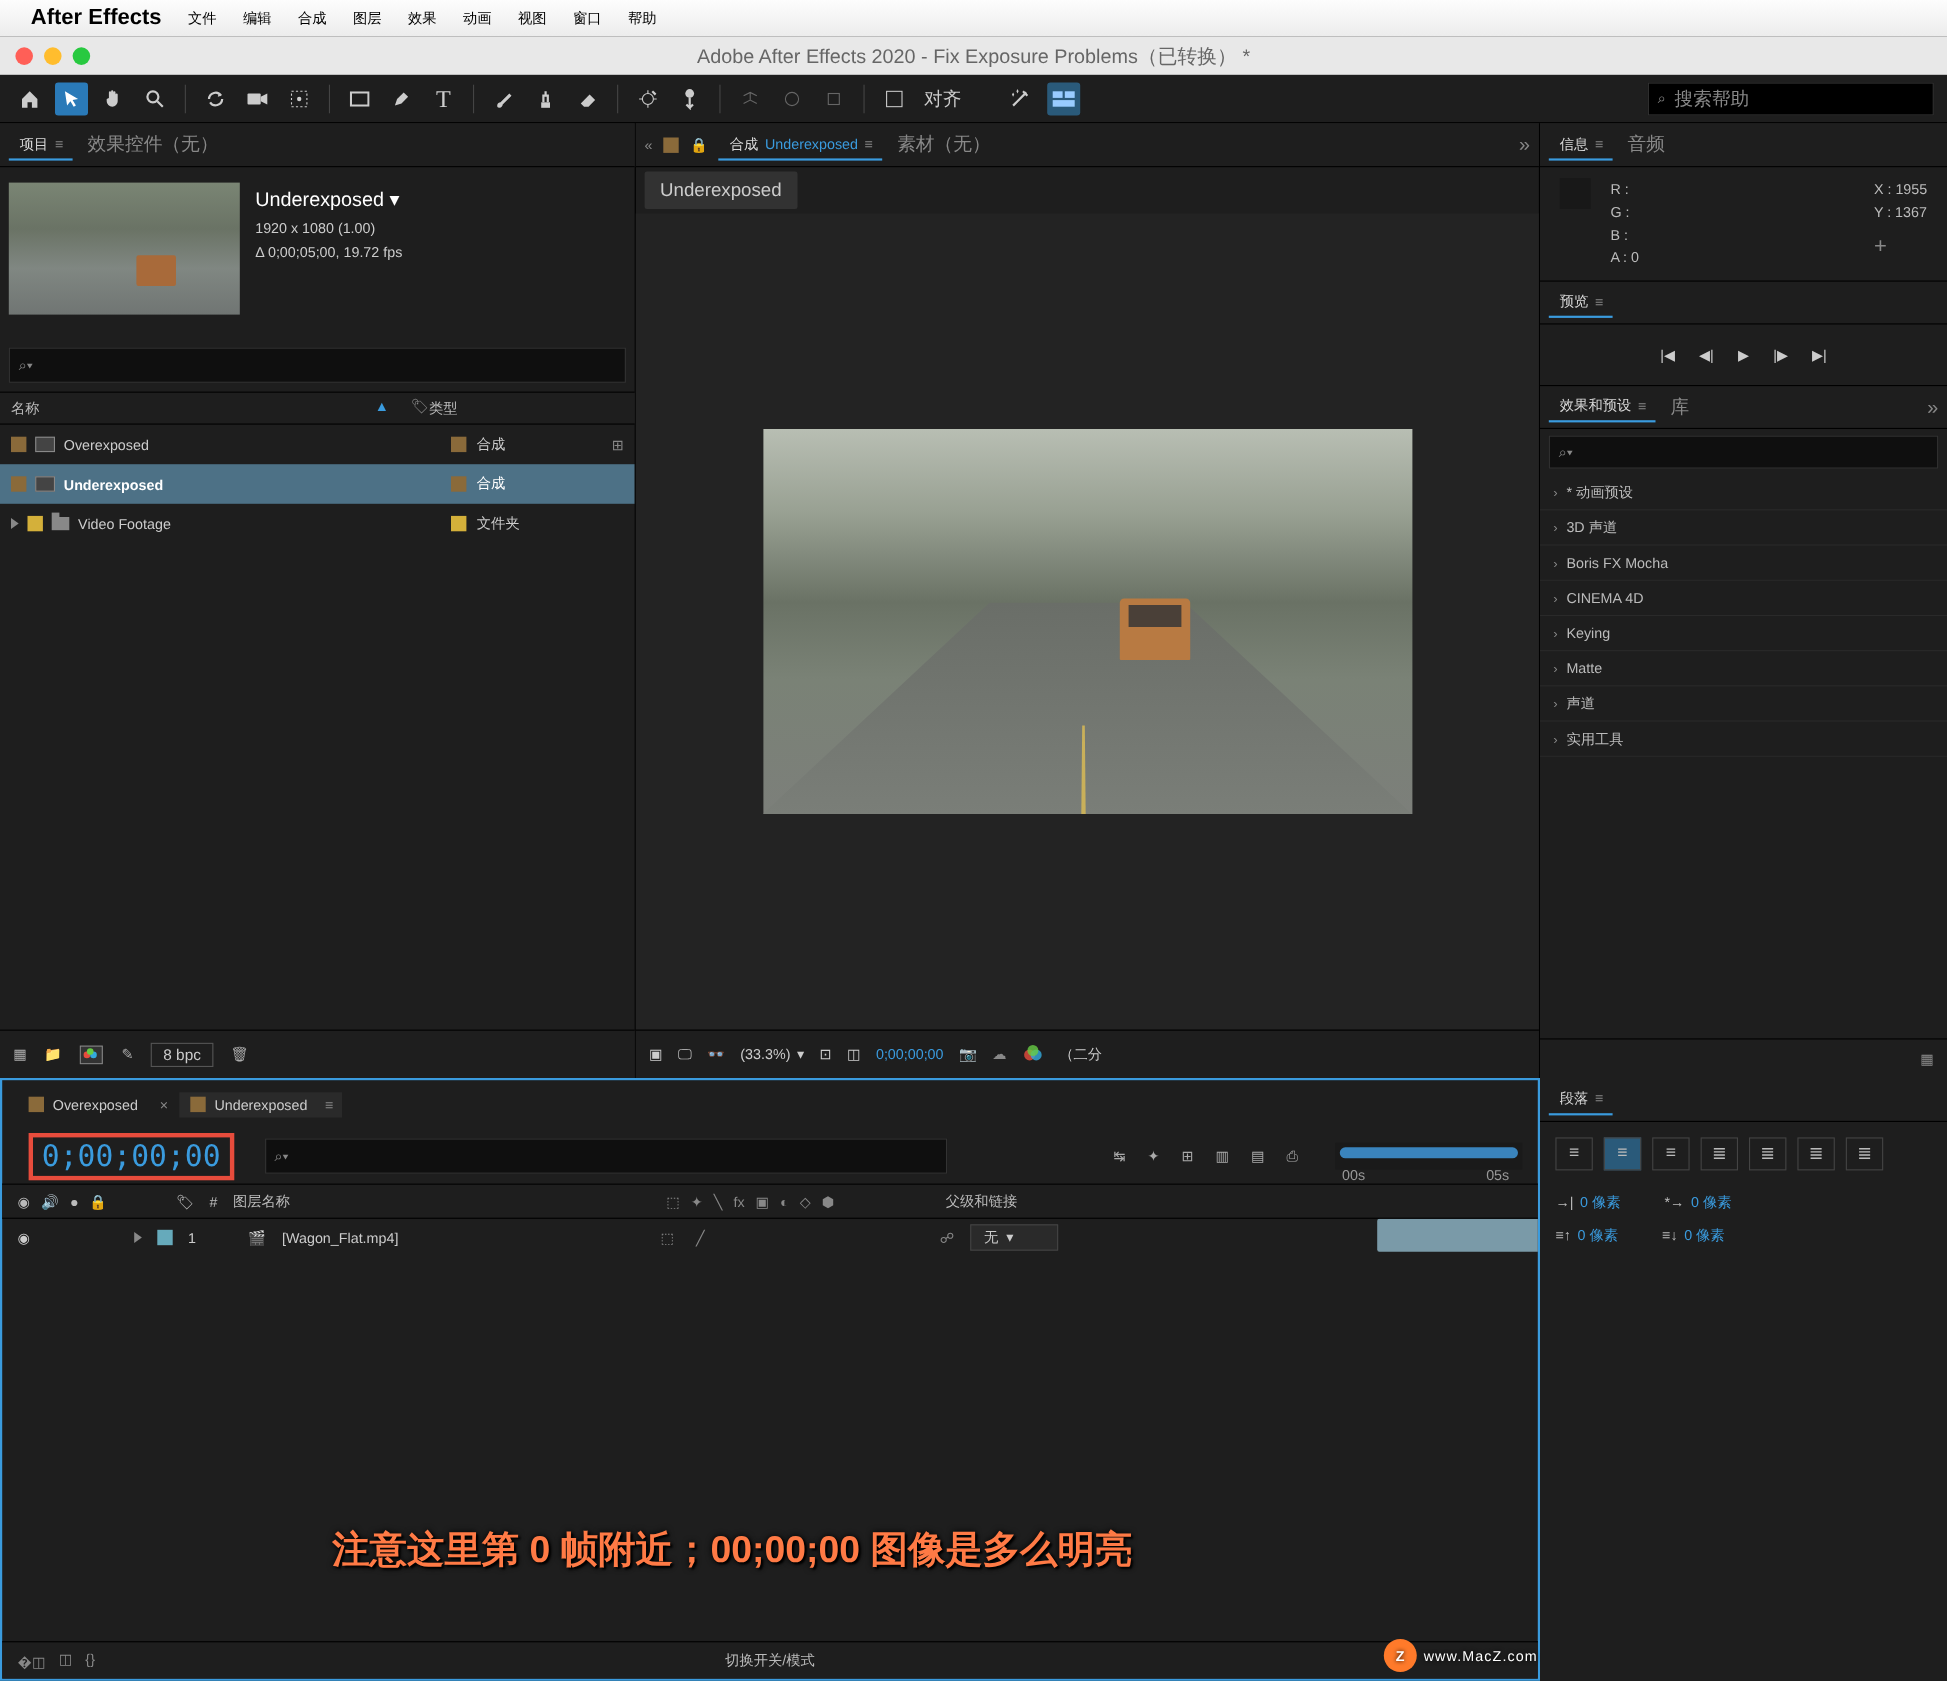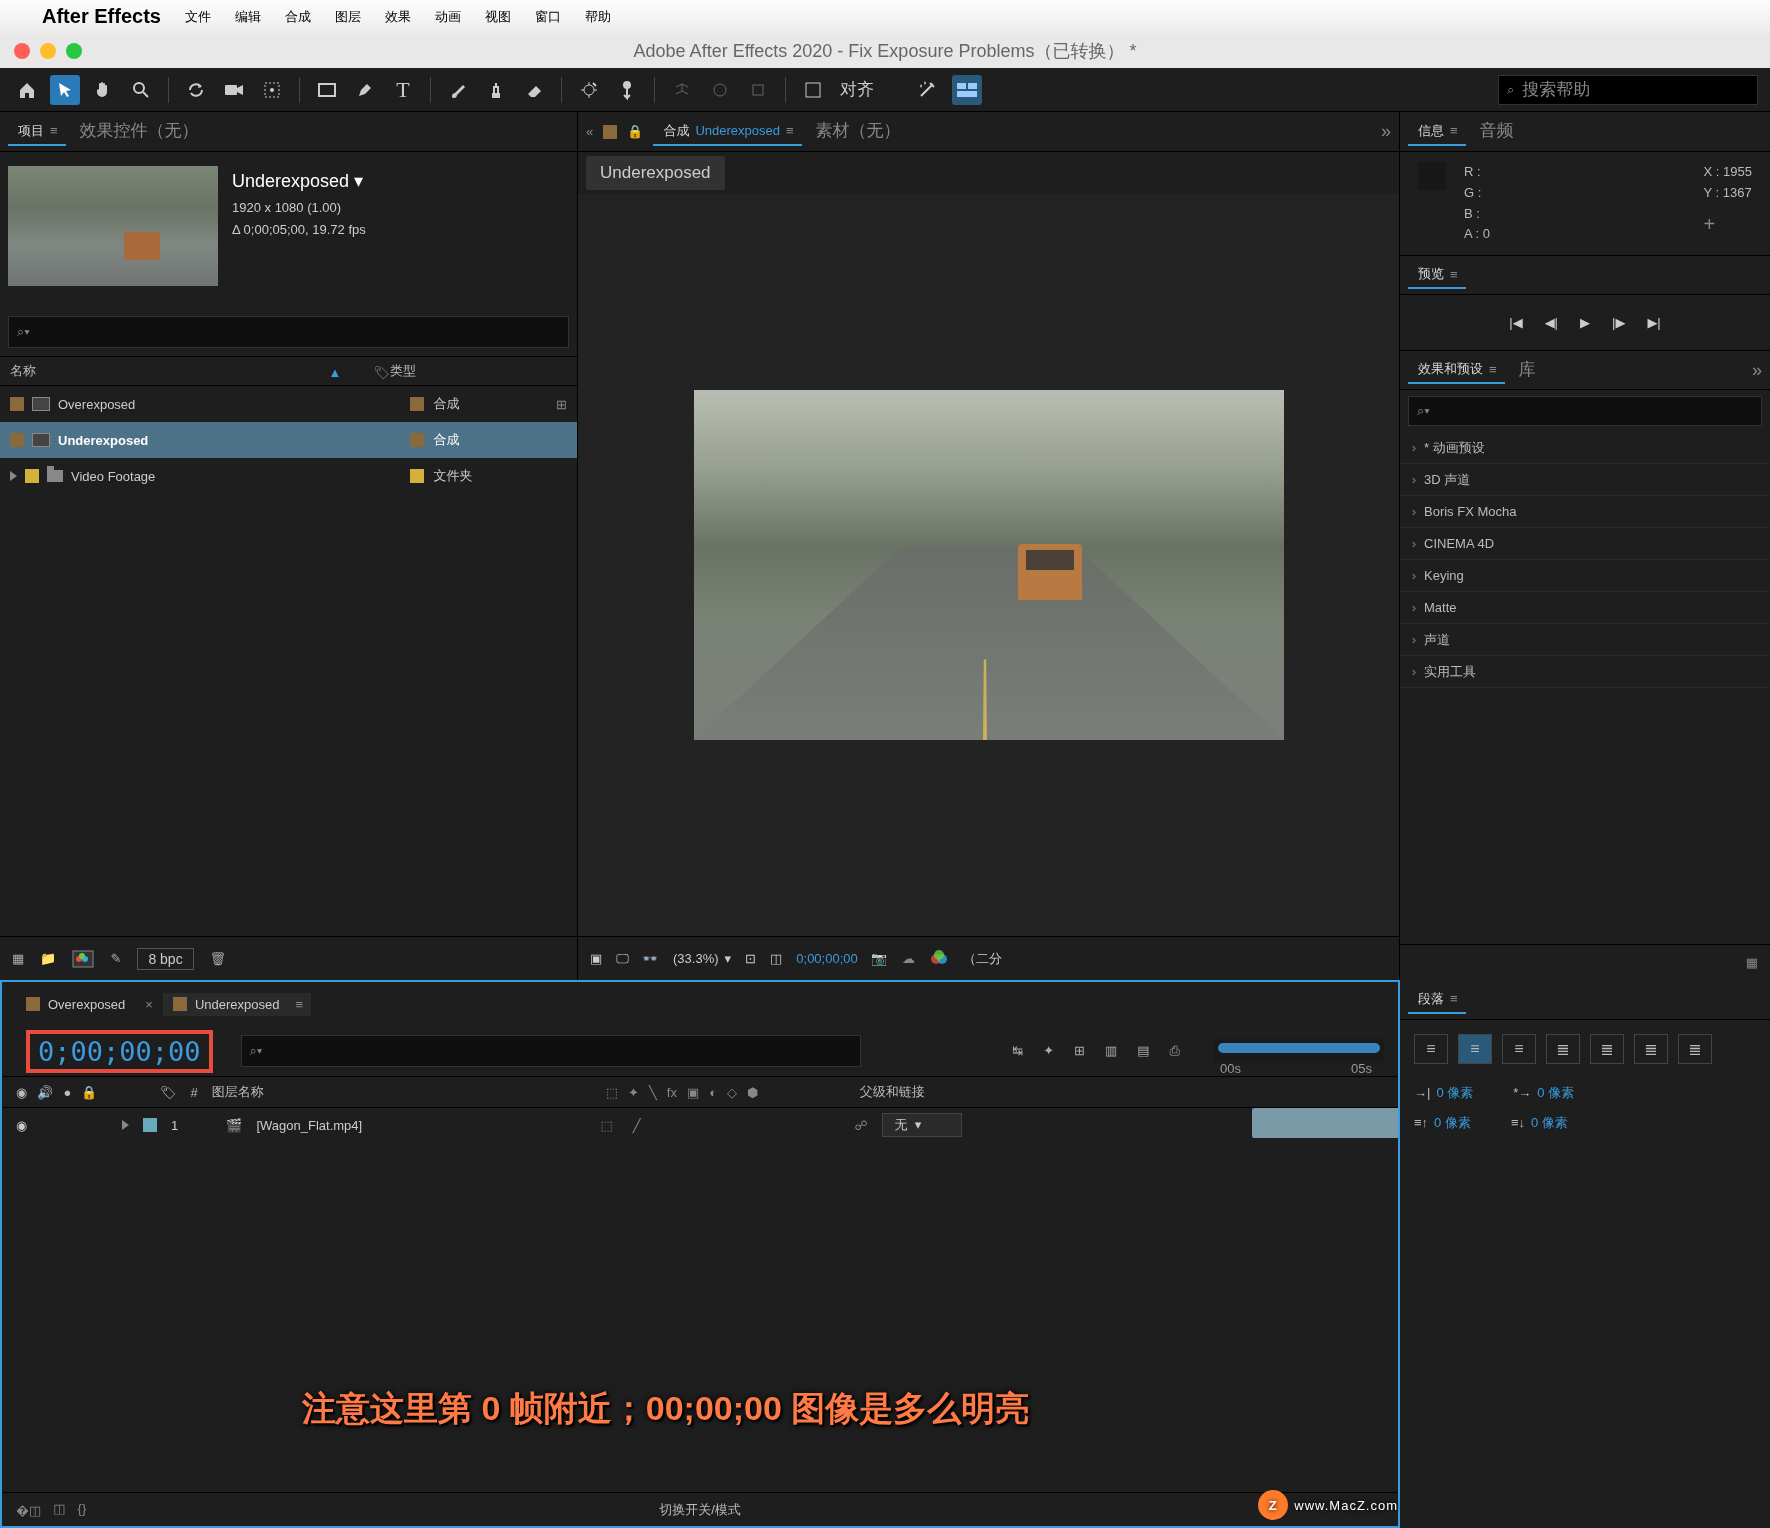--- a/index.html
+++ b/index.html
@@ -1,17 +1,17 @@
 <!DOCTYPE html>
 <html><head>
 <meta charset="utf-8">
 <style>
 *{margin:0;padding:0;box-sizing:border-box;font-family:-apple-system,"Helvetica Neue",Arial,sans-serif;font-size:13px;user-select:none}
 body{background:#1e1e1e;color:#c8c8c8;width:1770px;height:1528px;overflow:hidden}
-.macbar{height:33px;background:linear-gradient(#fdfdfd,#ececec);display:flex;align-items:center;padding:0 18px;gap:24px;color:#000;font-size:19px}
+.macbar{height:33px;background:linear-gradient(#fdfdfd,#ececec);display:flex;align-items:center;padding:0 4px;gap:24px;color:#000;font-size:19px}
 .macbar .apple{font-size:22px}
 .macbar b{font-weight:700;font-size:20px}
 .titlebar{height:35px;background:#e8e8e8;display:flex;align-items:center;color:#555;position:relative}
 .traffic{display:flex;gap:10px;margin-left:14px}
 .tl{width:16px;height:16px;border-radius:50%}
 .tl.r{background:#ff5f57}.tl.y{background:#ffbd2e}.tl.g{background:#28c940}
 .wintitle{position:absolute;left:50%;transform:translateX(-50%);font-size:18px;color:#666}
 .toolbar{height:44px;background:#1e1e1e;border-bottom:1px solid #000;display:flex;align-items:center;gap:8px;padding:0 12px}
 .tbtn{width:30px;height:30px;display:flex;align-items:center;justify-content:center;color:#aaa;border-radius:3px;font-size:18px}
 .tbtn.active{background:#2a7ab8;color:#fff}
@@ -26,21 +26,21 @@
 .ptab.live{color:#d8d8d8;border-bottom-color:#3a9bde}
 .burger{color:#888;font-size:13px;letter-spacing:-2px}
 .chev{margin-left:auto;color:#888;font-size:18px}
 .proj-head{display:flex;padding:14px 8px;gap:14px}
 .thumb{width:210px;height:120px;background:linear-gradient(180deg,#7a8574 0%,#6a7365 35%,#808782 65%,#707573 100%);position:relative}
 .thumb::after{content:"";position:absolute;left:55%;top:55%;width:36px;height:28px;background:#a86a3a;border-radius:2px}
 .proj-meta{color:#ccc;line-height:1.7;font-size:16px}
 .proj-meta .cname{color:#fff;font-size:18px}
 .proj-search{margin:16px 8px 8px;background:#0f0f0f;border:1px solid #333;height:32px;display:flex;align-items:center;padding:0 8px;color:#888;gap:6px}
 .proj-cols{display:flex;height:30px;background:#1e1e1e;align-items:center;padding:0 10px;border-top:1px solid #000;border-bottom:1px solid #000;font-size:16px;color:#bbb}
-.proj-cols .c1{width:380px;display:flex;align-items:flex-end;gap:24px}
+.proj-cols .c1{width:380px;display:flex;align-items:flex-start;gap:12px}
 .proj-cols .sort{color:#3a9bde;margin-left:auto;margin-right:8px}
 .proj-list{flex:1;overflow:auto}
 .prow{display:flex;height:36px;align-items:center;padding:0 10px;font-size:17px;color:#ccc}
 .prow.sel{background:#4d7186;color:#fff}
 .prow .c1{width:400px;display:flex;align-items:center;gap:8px}
 .sq{width:14px;height:14px;display:inline-block}
 .sq.brown{background:#8a6a3a}.sq.yellow{background:#d4b03a}
 .comp-ic{width:18px;height:14px;background:#444;border:1px solid #888;display:inline-block}
 .folder-ic{display:inline-block;width:16px;height:12px;background:#888;position:relative}
 .folder-ic::before{content:"";position:absolute;top:-4px;left:0;width:7px;height:4px;background:#888}

